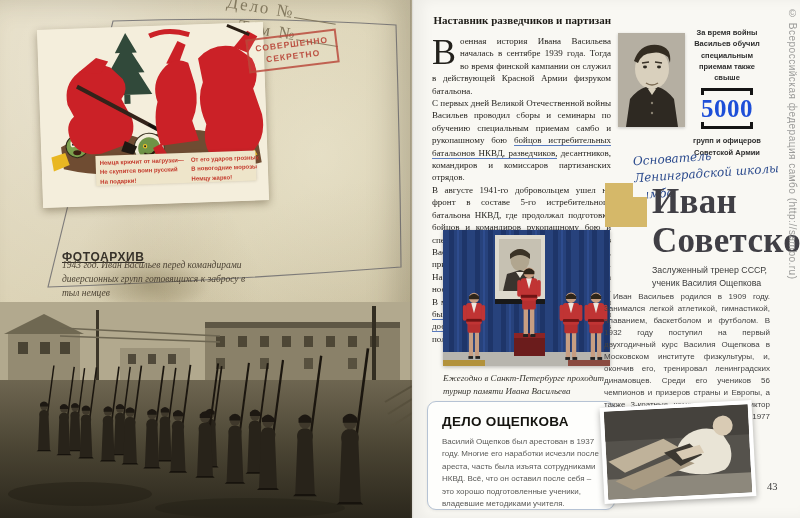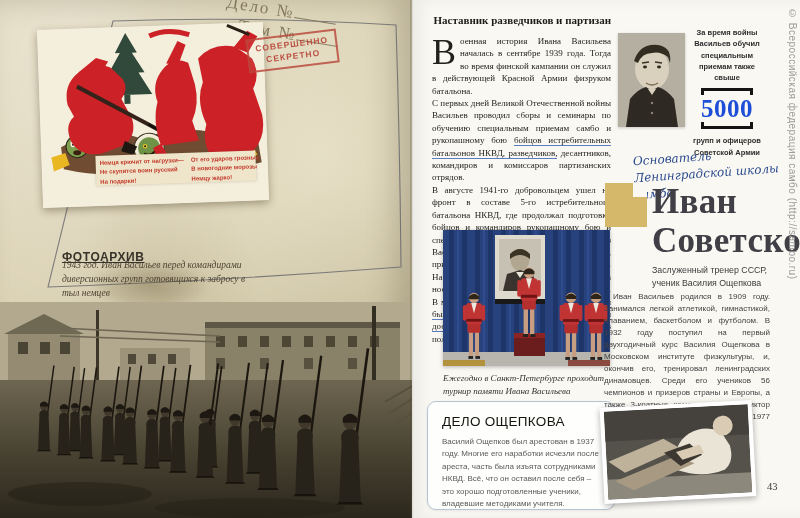--- a/index.html
+++ b/index.html
@@ -51,21 +51,21 @@
   .dropcap{float:left;font-family:"Liberation Serif",serif;font-size:36px;line-height:.78;
     padding:3px 4px 0 0;color:#23211c;}
   .blue-u{border-bottom:1px solid #5a7cc0;}
   .podium-photo{position:absolute;left:31px;top:230px;width:167px;height:136px;
     box-shadow:0 1px 4px rgba(0,0,0,.28);}
   .podium-caption{position:absolute;left:31px;top:372px;width:176px;font-family:"Liberation Serif",serif;
     font-style:italic;font-size:9px;color:#34322c;line-height:1.45;}
   .case-card{position:absolute;left:15px;top:401px;width:188px;height:109px;background:#fefefc;
     border:1px solid #b6c3d4;border-radius:9px;box-sizing:border-box;padding:12px 14px;
     box-shadow:0 1px 3px rgba(0,0,0,.07);}
-  .case-card h2{margin:0 0 7px;font-size:13.5px;font-weight:normal;color:#15140f;letter-spacing:.3px;}
+  .case-card h2{margin:0 0 7px;font-size:13.5px;font-weight:bold;color:#15140f;letter-spacing:.3px;}
   .case-card p{margin:0;font-size:8px;color:#5a5a58;line-height:1.55;}
   .oshch-photo{position:absolute;left:190px;top:404px;width:152px;height:96px;background:#fff;
     padding:4px;box-sizing:border-box;transform:rotate(-3deg);box-shadow:0 2px 6px rgba(0,0,0,.32);z-index:2;}
   .portrait{position:absolute;left:206px;top:33px;width:67px;height:94px;box-shadow:0 1px 3px rgba(0,0,0,.2);}
   .stat{position:absolute;left:281px;top:27px;width:68px;text-align:center;}
   .stat-intro,.stat-outro{font-size:7.5px;font-weight:bold;color:#2e2e2e;line-height:1.5;}
   .bracket-top{width:52px;height:7px;margin:5px auto 0;border-top:3px solid #141414;
     border-left:3px solid #141414;border-right:3px solid #141414;box-sizing:border-box;}
   .bracket-bottom{width:52px;height:7px;margin:0 auto 6px;border-bottom:3px solid #141414;
     border-left:3px solid #141414;border-right:3px solid #141414;box-sizing:border-box;}

